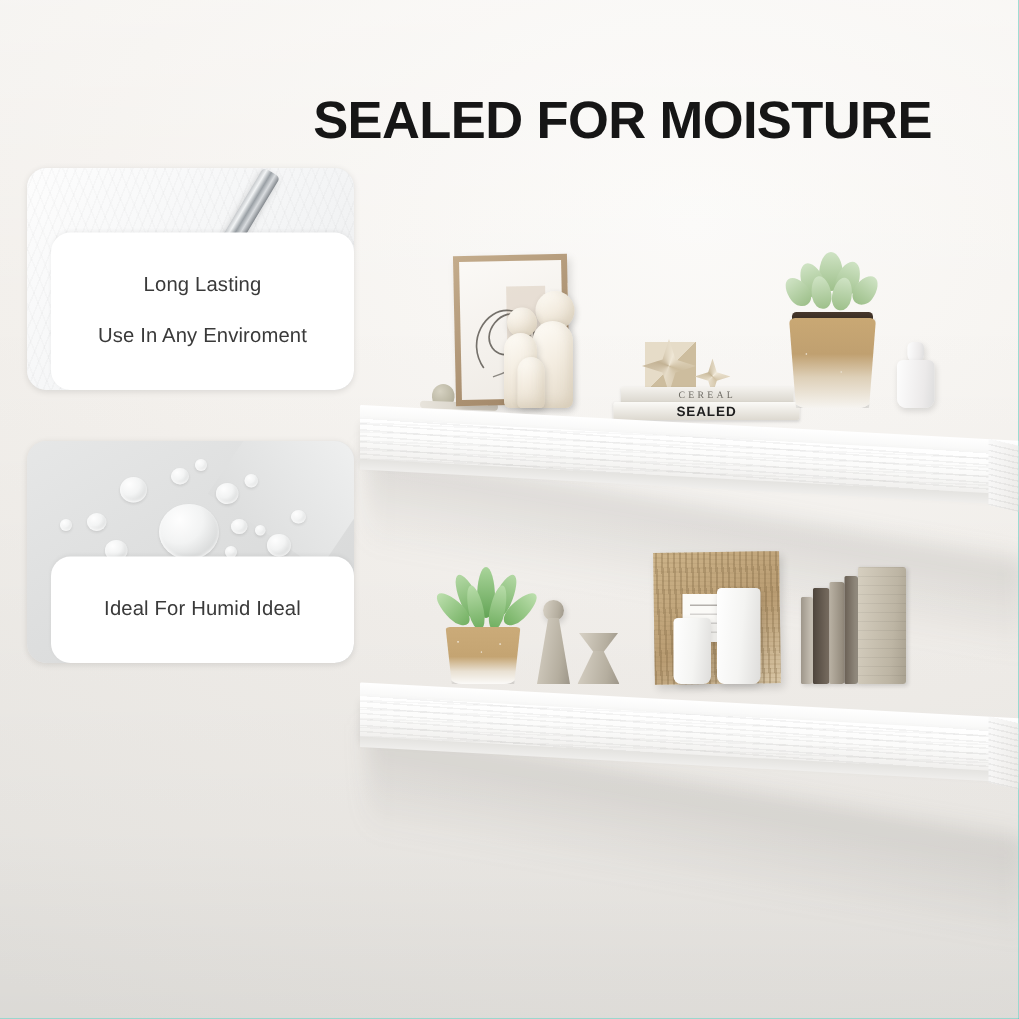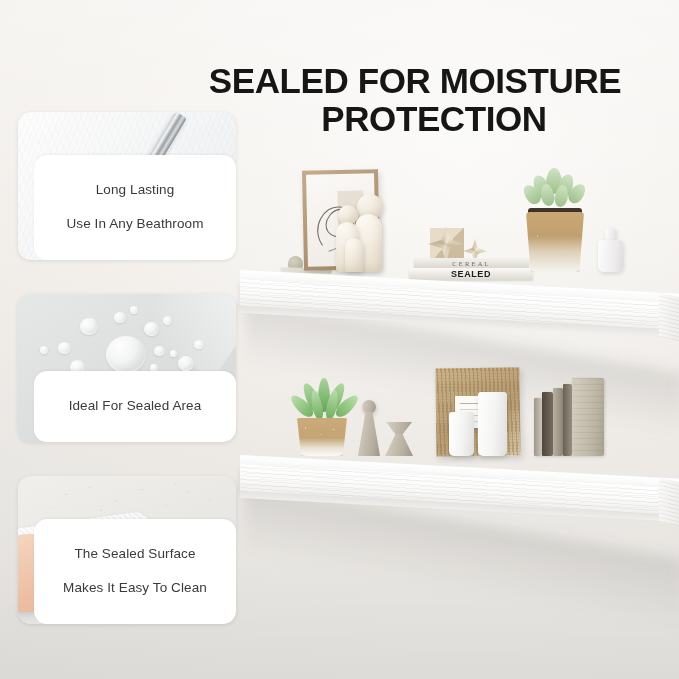--- a/index.html
+++ b/index.html
@@ -314,21 +314,20 @@
 </head>
 <body>
 
 <div id="stage">
 
   <div class="wall"></div>
   <div class="wall-vignette"></div>
 
   <div class="headline">
     <span>SEALED FOR MOISTURE</span>
-    <span class="l2">PROTECTION</span>
   </div>
 
   <div class="shelf-shadow" style="left:244px; top:300px; width:440px; height:66px;
               transform:skewY(9.5deg); transform-origin:left top;"></div>
 
   <div class="shelf-wrap" style="left:240px; top:270px; width:440px; height:50px;">
     <div class="shelf" style="width:440px; transform:skewY(3.1deg); transform-origin:left top;">
       <div class="top-face"></div>
       <div class="front-face"></div>
       <div class="under-face"></div>
@@ -479,21 +478,21 @@
   <div class="cards">
 
     <div class="card">
       <div class="photo">
         <div class="ph-board"></div>
         <div class="sd-shadow"></div>
         <div class="screwdriver"></div>
       </div>
       <div class="caption">
         <div>Long Lasting</div>
-        <div>Use In Any Beathroom</div>
+        <div>Use In Any Enviroment</div>
       </div>
     </div>
 
     <div class="card">
       <div class="photo">
         <div class="ph-drops"></div>
         <div class="drop" style="left:88px; top:42px; width:40px; height:37px;"></div>
         <div class="drop" style="left:62px; top:24px; width:18px; height:17px;"></div>
         <div class="drop" style="left:96px; top:18px; width:12px; height:11px;"></div>
         <div class="drop" style="left:112px; top:12px; width:8px;  height:8px;"></div>
@@ -510,36 +509,20 @@
         <div class="drop" style="left:78px;  top:84px; width:17px; height:16px;"></div>
         <div class="drop" style="left:100px; top:88px; width:13px; height:12px;"></div>
         <div class="drop" style="left:118px; top:90px; width:19px; height:18px;"></div>
         <div class="drop" style="left:142px; top:84px; width:11px; height:10px;"></div>
         <div class="drop" style="left:162px; top:92px; width:8px;  height:8px;"></div>
         <div class="drop" style="left:52px;  top:104px; width:9px; height:8px;"></div>
         <div class="drop" style="left:132px; top:70px; width:8px;  height:8px;"></div>
         <div class="drop" style="left:176px; top:46px; width:10px; height:9px;"></div>
       </div>
       <div class="caption">
-        <div>Ideal For Sealed Area</div>
-      </div>
-    </div>
-
-    <div class="card">
-      <div class="photo">
-        <div class="ph-clean"></div>
-        <div class="crumbs"></div>
-        <div class="cloth"></div>
-        <div class="hand"></div>
-        <div class="finger" style="left:104px; top:60px; width:58px; transform:rotate(-4deg);"></div>
-        <div class="finger" style="left:108px; top:76px; width:62px; transform:rotate(-1deg);"></div>
-        <div class="finger" style="left:106px; top:92px; width:58px; transform:rotate(3deg);"></div>
-        <div class="finger" style="left:100px; top:107px; width:46px; height:16px; transform:rotate(7deg);"></div>
-      </div>
-      <div class="caption">
-        <div>The Sealed Surface</div>
-        <div>Makes It Easy To Clean</div>
-      </div>
-    </div>
+        <div>Ideal For Humid Ideal</div>
+      </div>
+    </div>
+
 
   </div>
 
 </div>
 
 </body></html>

